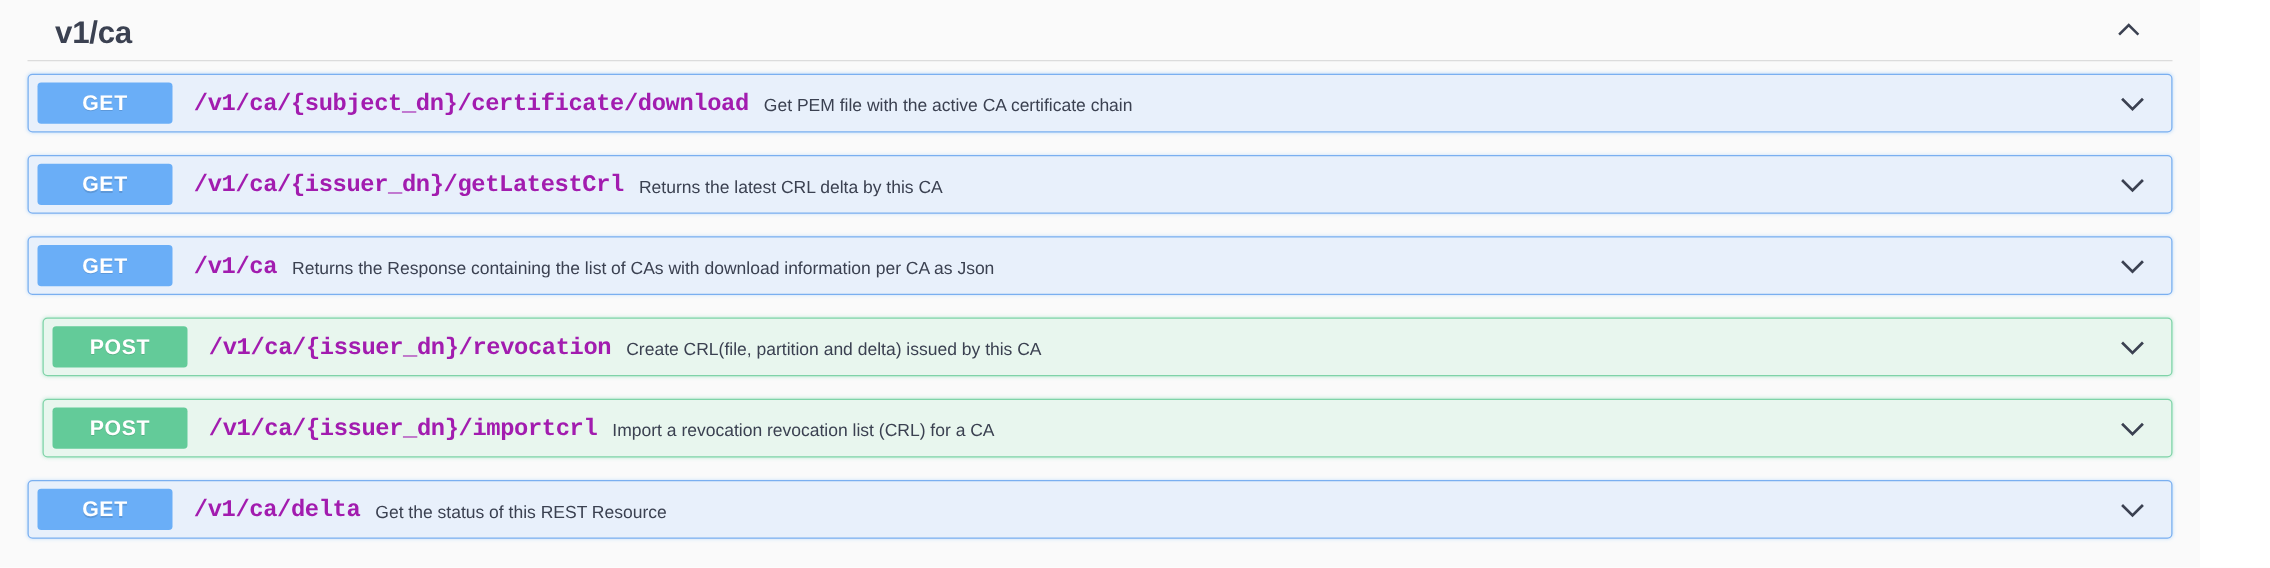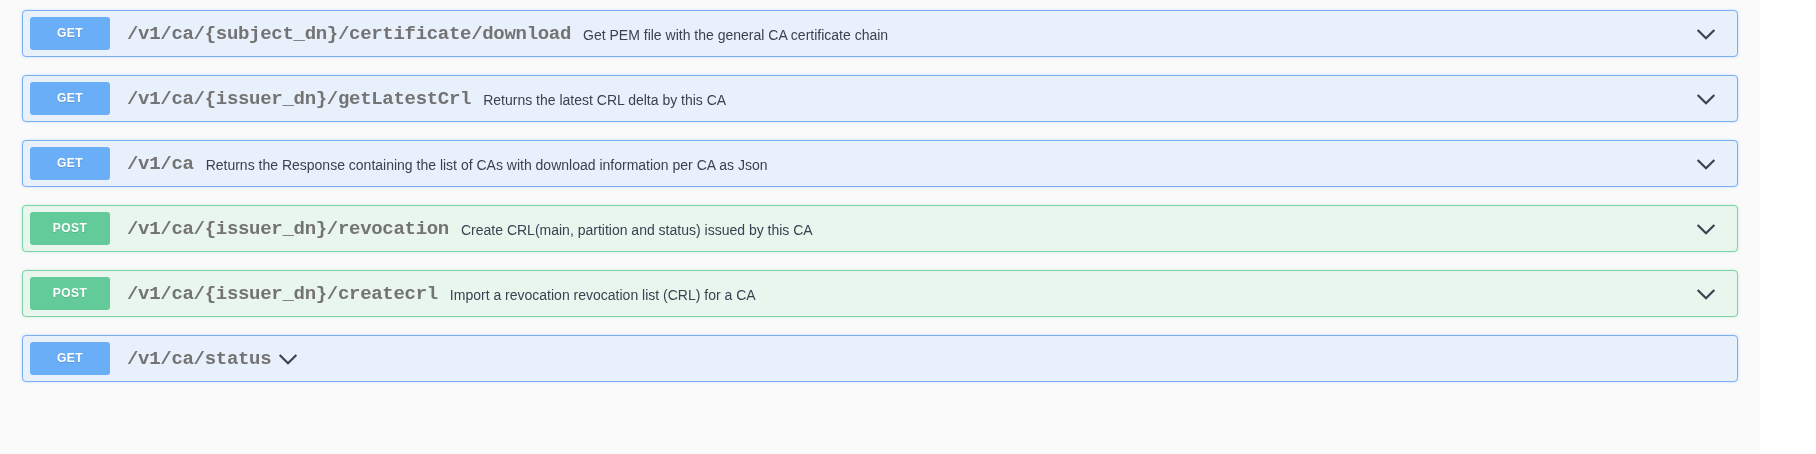--- a/index.html
+++ b/index.html
@@ -78,47 +78,48 @@
   }
   .opblock.get {
     background: #e8f0fb;
     border: 1px solid #7aaff0;
     box-shadow: 0 0 3px rgba(97,175,254,0.35);
   }
   .opblock.post {
     background: #e8f6ee;
     border: 1px solid #7fd3a8;
     box-shadow: 0 0 3px rgba(73,204,144,0.3);
+    margin-left: 12px;
   }
 
   .opblock-summary-method {
     flex: 0 0 auto;
-    width: 80px;
+    width: 108px;
     height: 33px;
     line-height: 33px;
     margin-left: 7px;
     border-radius: 3px;
     text-align: center;
     font-family: "Liberation Sans", sans-serif;
-    font-size: 12px;
+    font-size: 17px;
     font-weight: bold;
     color: #ffffff;
     letter-spacing: 0.5px;
     text-shadow: 0 1px 0 rgba(0,0,0,0.12);
   }
   .method-get  { background: #6aaef7; }
   .method-post { background: #63cb99; }
 
   .opblock-summary-path {
     flex: 0 0 auto;
     margin-left: 17px;
     font-family: "Liberation Mono", monospace;
     font-size: 19px;
     font-weight: bold;
-    color: #737373;
+    color: #a21caf;
     letter-spacing: -0.3px;
     white-space: nowrap;
   }
 
   .opblock-summary-description {
     flex: 1 1 auto;
     margin-left: 12px;
     font-family: "Liberation Sans", sans-serif;
     font-size: 14px;
     font-weight: normal;
@@ -140,27 +141,35 @@
   }
 
   svg.chev { display: block; }
 </style>
 </head>
 <body>
 
 <div class="swagger-root">
   <div class="opblock-tag-section">
 
+    <div class="opblock-tag">
+      <span class="tag-name">v1/ca</span>
+      <span class="tag-arrow">
+        <svg class="chev" width="24" height="24" viewBox="0 0 24 24" aria-hidden="true">
+          <path d="M5 15 L12 8 L19 15" fill="none" stroke="#3b4151" stroke-width="2" stroke-linecap="square"></path>
+        </svg>
+      </span>
+    </div>
 
     <div class="operations-wrapper">
 
     <div class="opblock get">
           <span class="opblock-summary-method method-get">GET</span>
           <span class="opblock-summary-path">/v1/ca/{subject_dn}/certificate/download</span>
-          <span class="opblock-summary-description">Get PEM file with the general CA certificate chain</span>
+          <span class="opblock-summary-description">Get PEM file with the active CA certificate chain</span>
           <span class="opblock-arrow">
             <svg class="chev" width="26" height="26" viewBox="0 0 24 24" aria-hidden="true">
               <path d="M5 9 L12 16 L19 9" fill="none" stroke="#3b4151" stroke-width="2" stroke-linecap="square"></path>
             </svg>
           </span>
         </div>
         <div class="opblock get">
           <span class="opblock-summary-method method-get">GET</span>
           <span class="opblock-summary-path">/v1/ca/{issuer_dn}/getLatestCrl</span>
           <span class="opblock-summary-description">Returns the latest CRL delta by this CA</span>
@@ -176,40 +185,41 @@
           <span class="opblock-summary-description">Returns the Response containing the list of CAs with download information per CA as Json</span>
           <span class="opblock-arrow">
             <svg class="chev" width="26" height="26" viewBox="0 0 24 24" aria-hidden="true">
               <path d="M5 9 L12 16 L19 9" fill="none" stroke="#3b4151" stroke-width="2" stroke-linecap="square"></path>
             </svg>
           </span>
         </div>
         <div class="opblock post">
           <span class="opblock-summary-method method-post">POST</span>
           <span class="opblock-summary-path">/v1/ca/{issuer_dn}/revocation</span>
-          <span class="opblock-summary-description">Create CRL(main, partition and status) issued by this CA</span>
+          <span class="opblock-summary-description">Create CRL(file, partition and delta) issued by this CA</span>
           <span class="opblock-arrow">
             <svg class="chev" width="26" height="26" viewBox="0 0 24 24" aria-hidden="true">
               <path d="M5 9 L12 16 L19 9" fill="none" stroke="#3b4151" stroke-width="2" stroke-linecap="square"></path>
             </svg>
           </span>
         </div>
         <div class="opblock post">
           <span class="opblock-summary-method method-post">POST</span>
-          <span class="opblock-summary-path">/v1/ca/{issuer_dn}/createcrl</span>
+          <span class="opblock-summary-path">/v1/ca/{issuer_dn}/importcrl</span>
           <span class="opblock-summary-description">Import a revocation revocation list (CRL) for a CA</span>
           <span class="opblock-arrow">
             <svg class="chev" width="26" height="26" viewBox="0 0 24 24" aria-hidden="true">
               <path d="M5 9 L12 16 L19 9" fill="none" stroke="#3b4151" stroke-width="2" stroke-linecap="square"></path>
             </svg>
           </span>
         </div>
         <div class="opblock get">
           <span class="opblock-summary-method method-get">GET</span>
-          <span class="opblock-summary-path">/v1/ca/status</span>
+          <span class="opblock-summary-path">/v1/ca/delta</span>
+          <span class="opblock-summary-description">Get the status of this REST Resource</span>
           <span class="opblock-arrow">
             <svg class="chev" width="26" height="26" viewBox="0 0 24 24" aria-hidden="true">
               <path d="M5 9 L12 16 L19 9" fill="none" stroke="#3b4151" stroke-width="2" stroke-linecap="square"></path>
             </svg>
           </span>
         </div>
       </div>
 
   </div>
 </div>

